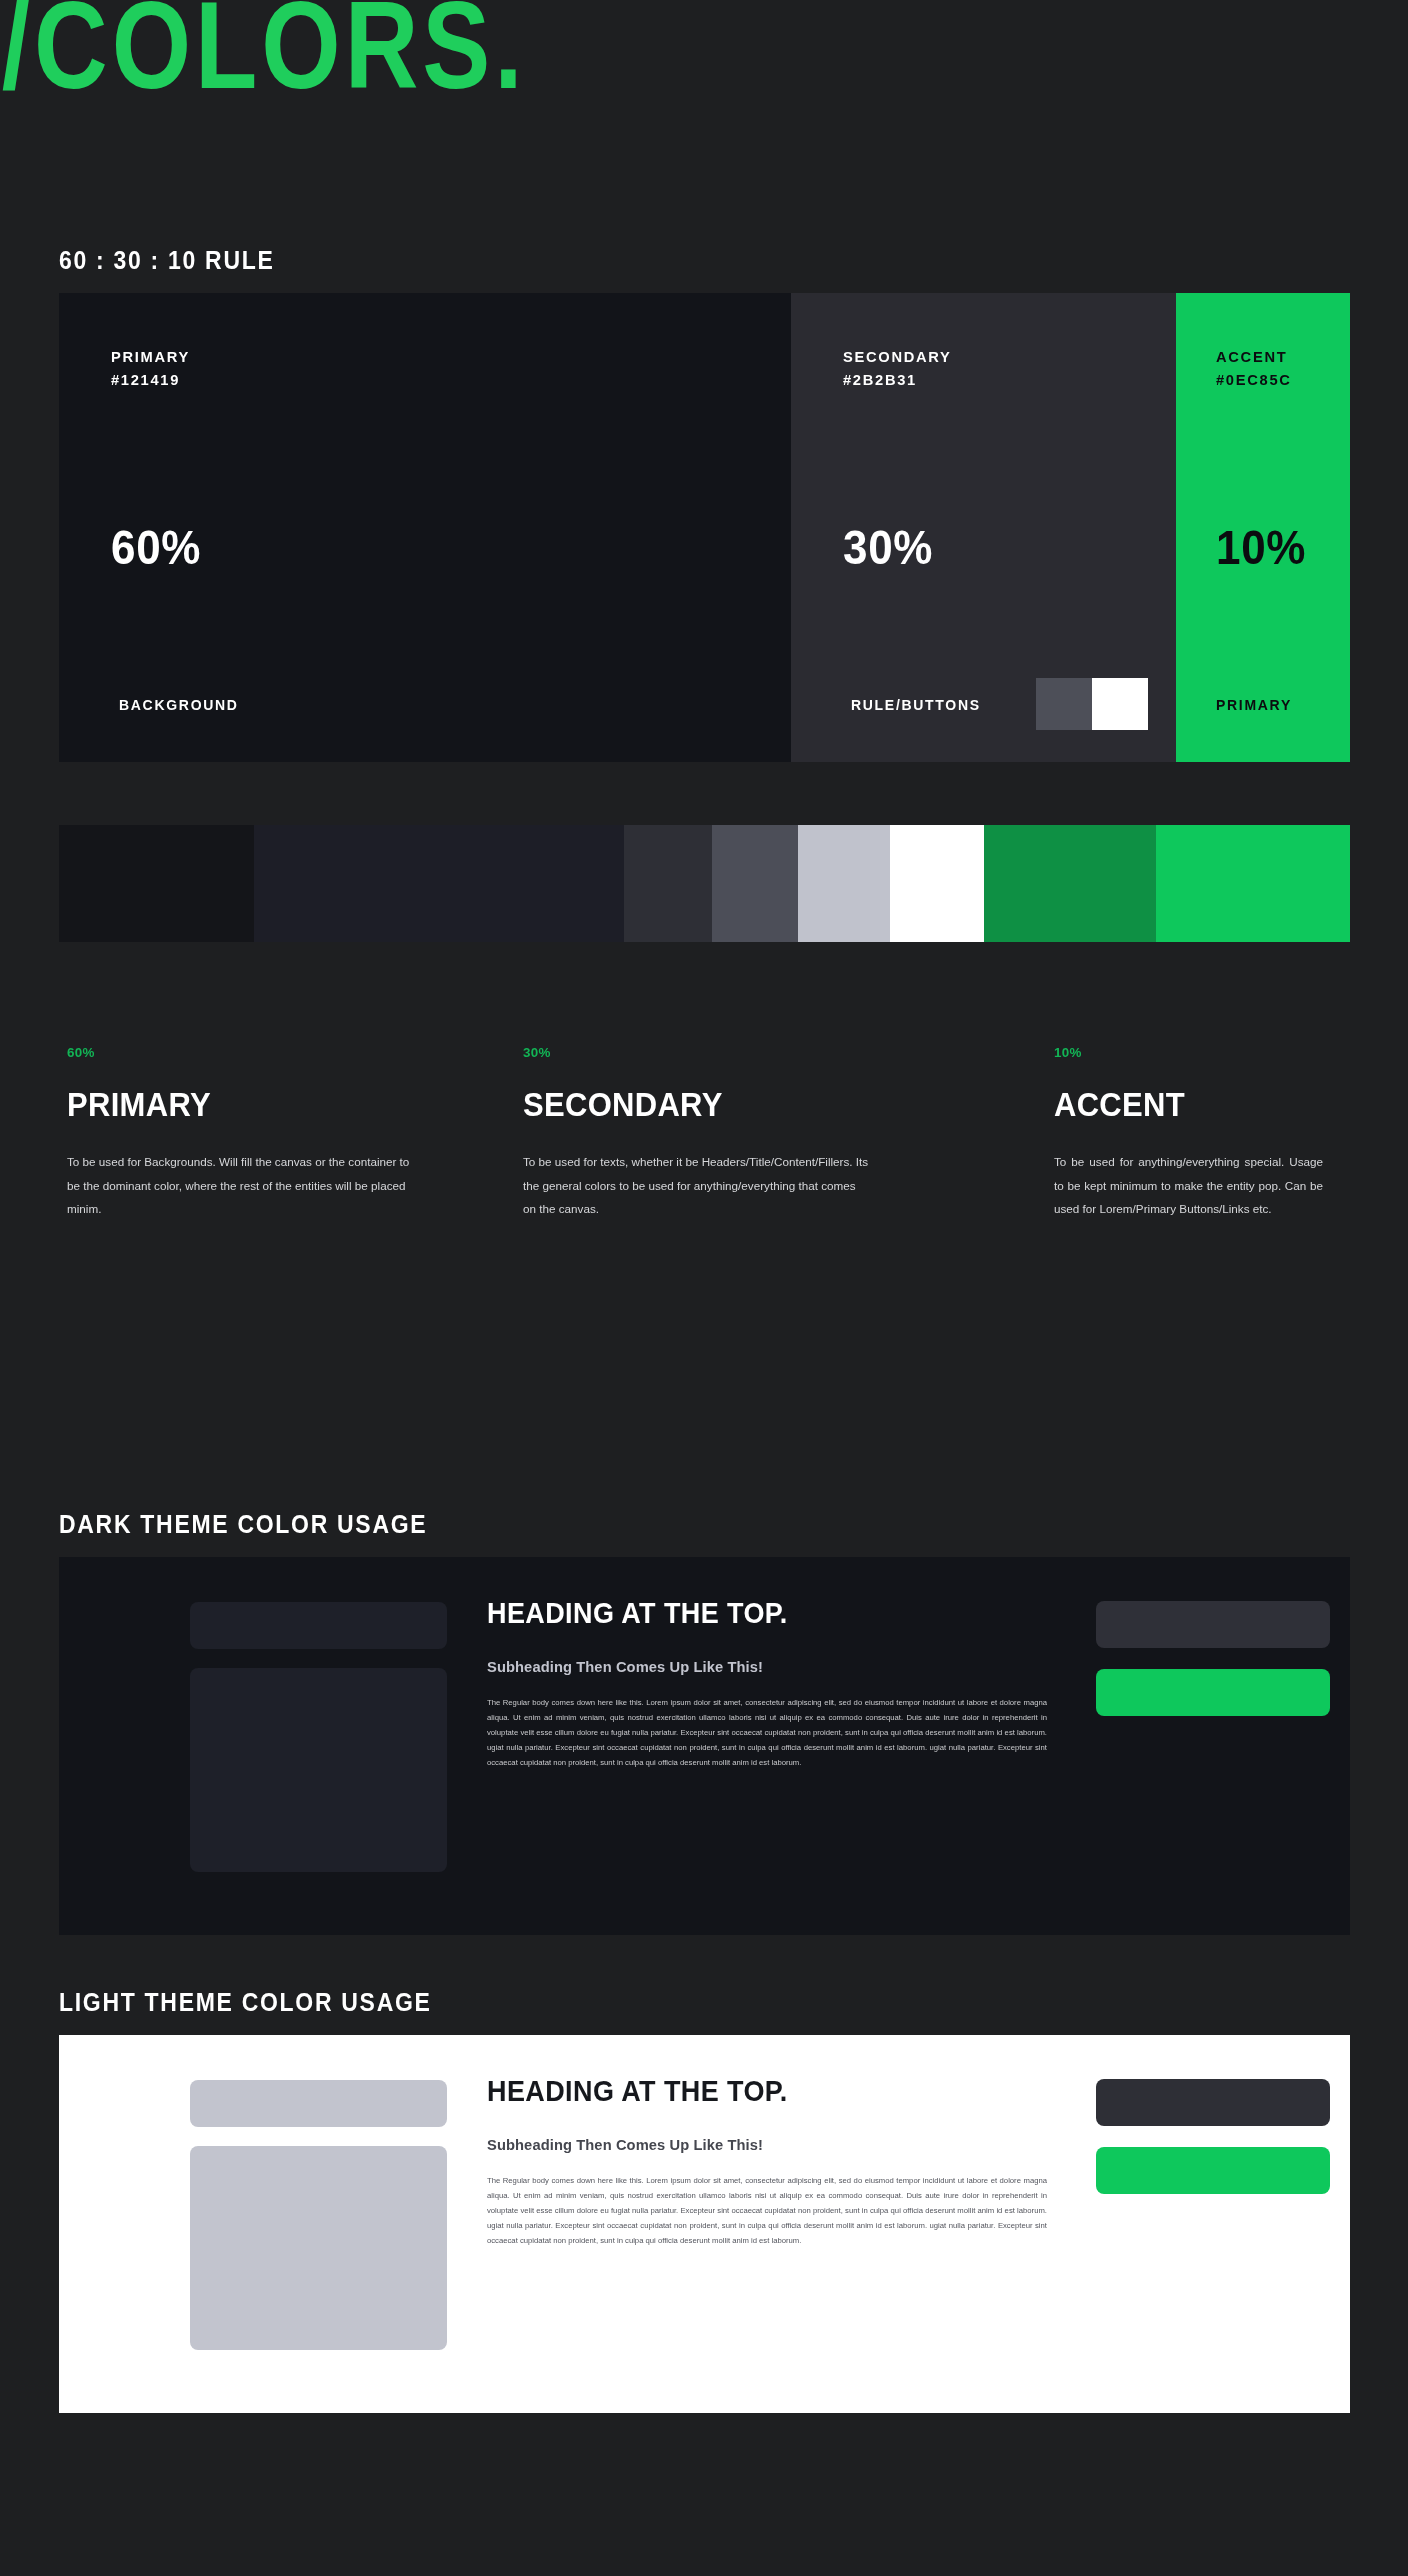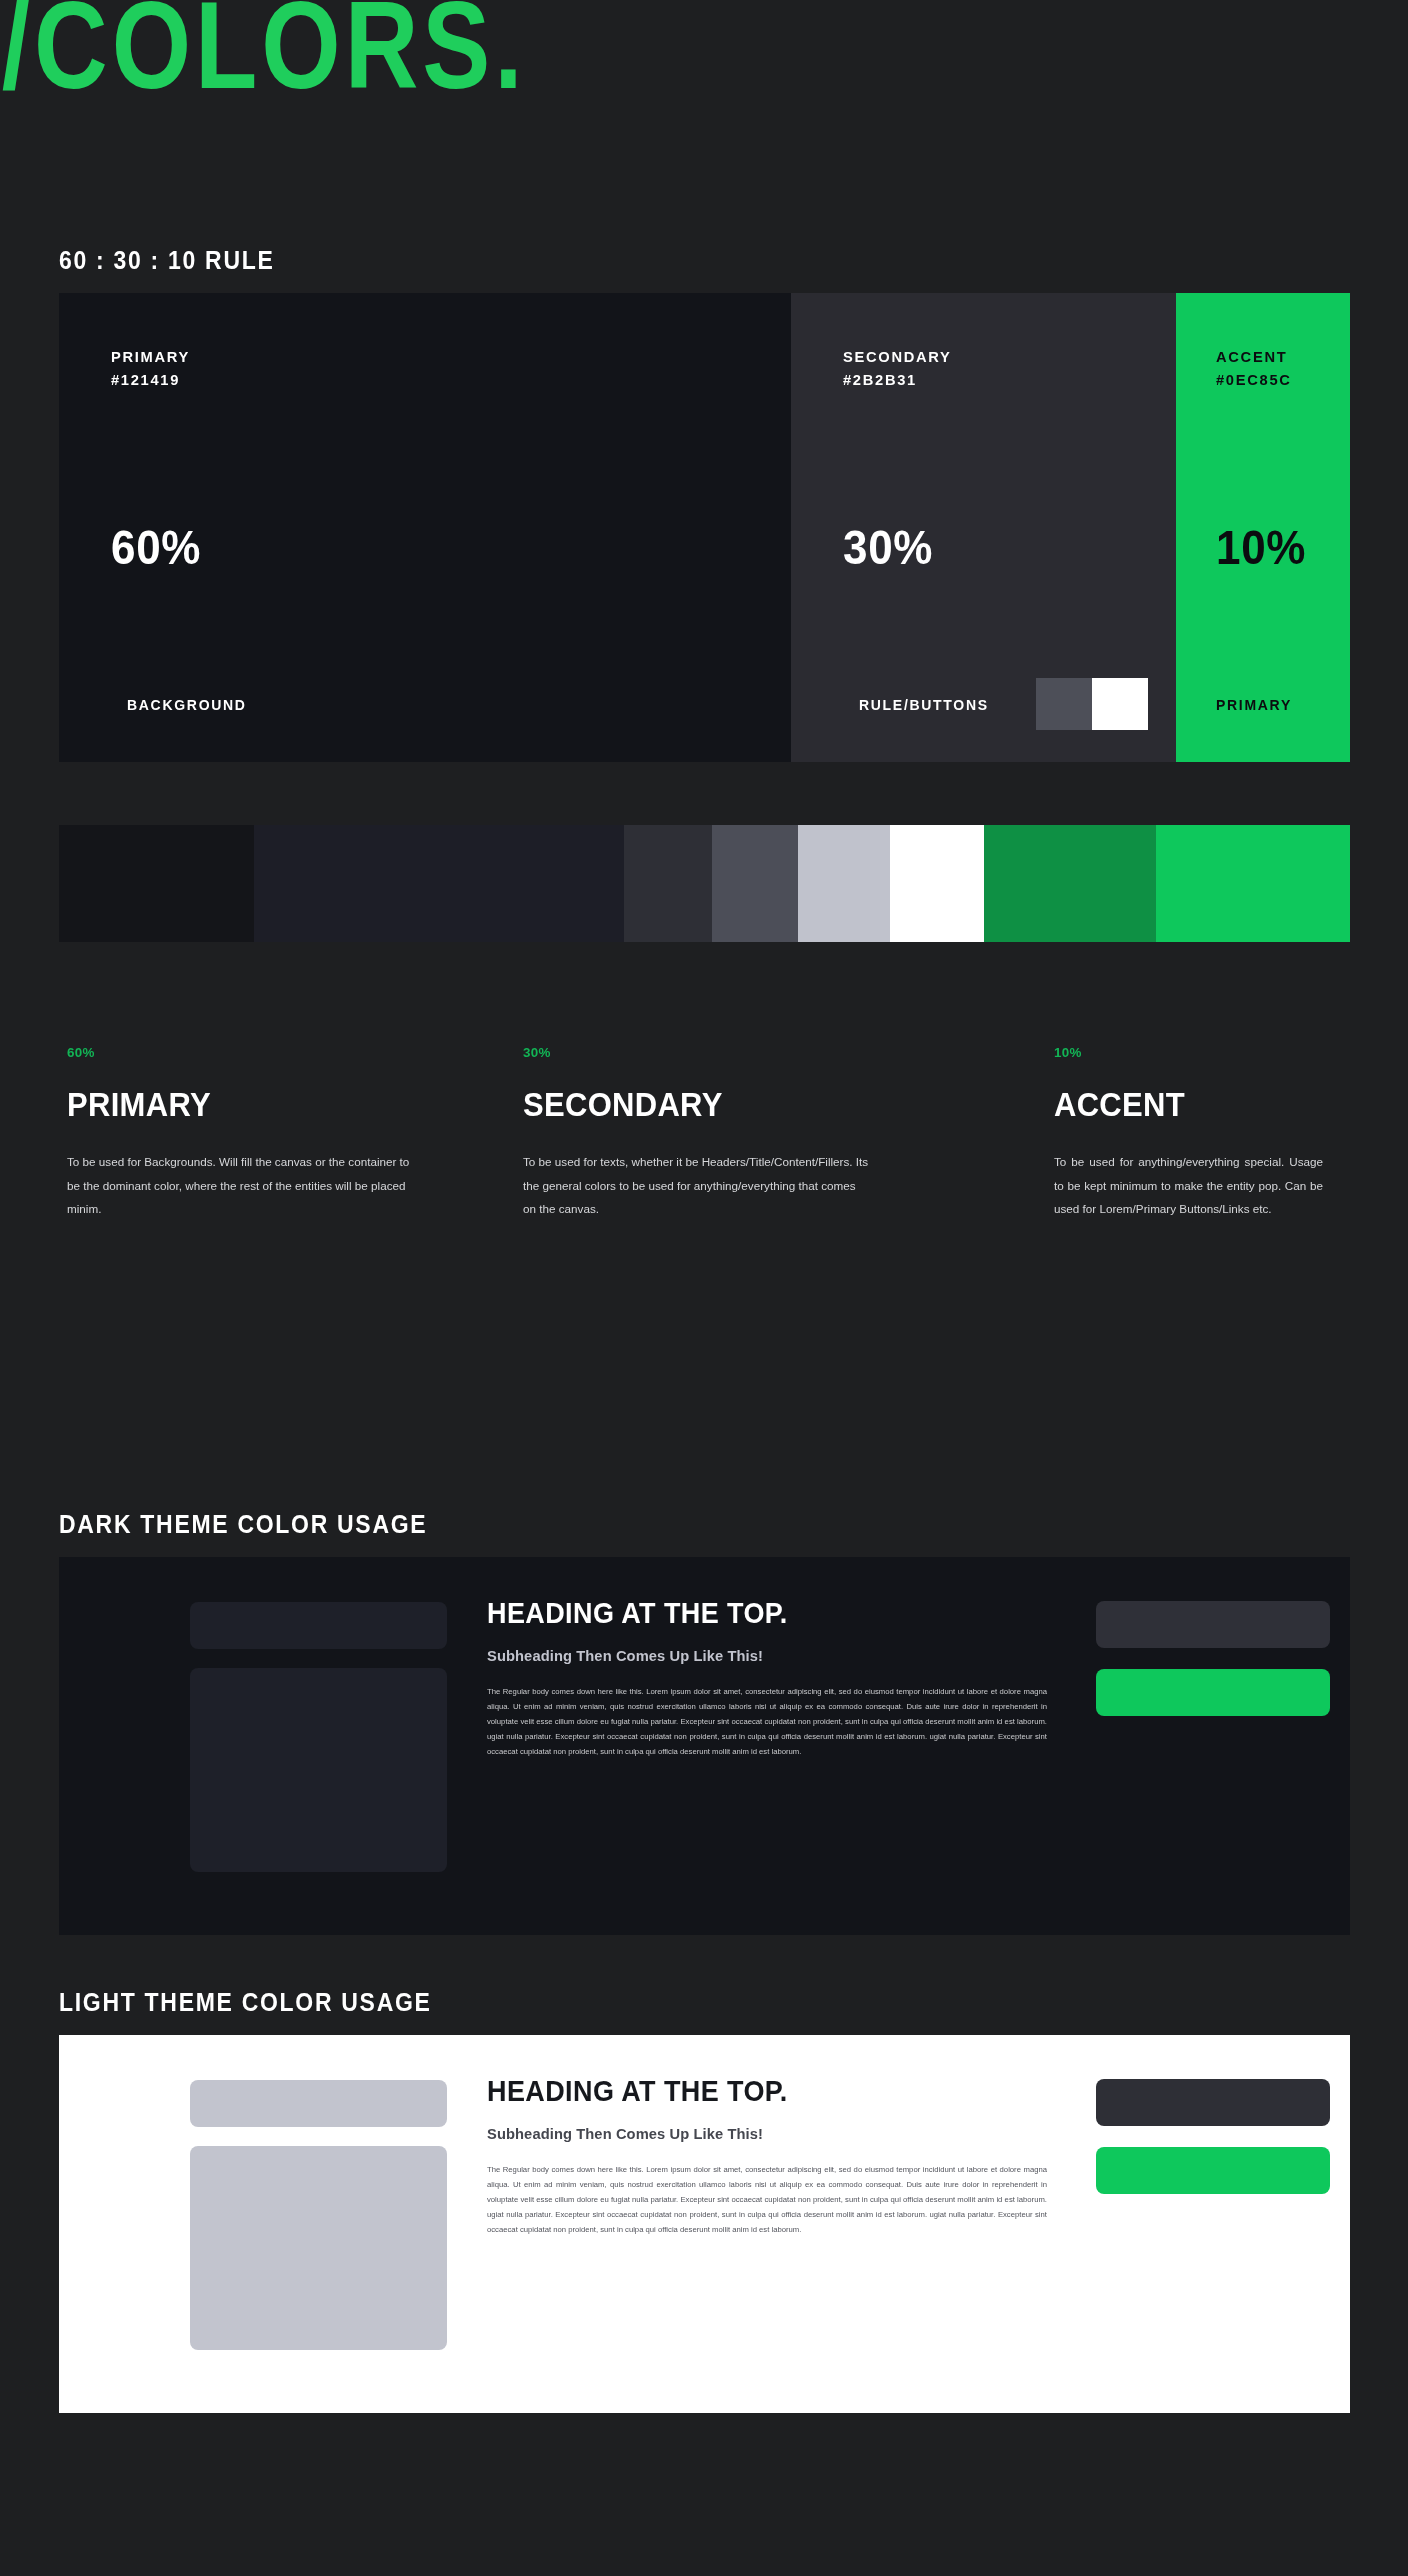--- a/index.html
+++ b/index.html
@@ -68,21 +68,21 @@
   .card-pct {
     position: absolute; left: 52px; top: 227px;
     font-weight: 700; font-size: 44px; letter-spacing: 0.7px;
     transform: scaleY(1.1); transform-origin: left top;
   }
   .rule-card.primary .card-pct,
   .rule-card.secondary .card-pct { color: #ffffff; }
   .rule-card.accent .card-pct { color: #0b0c0f; left: 40px; }
 
   .card-role {
-    position: absolute; left: 68px; top: 682px;
+    position: absolute; left: 60px; top: 682px;
     font-weight: 700; font-size: 14px; letter-spacing: 1.7px;
     white-space: nowrap;
   }
   .rule-card .card-role { top: auto; bottom: 49px; }
   .rule-card.primary .card-role,
   .rule-card.secondary .card-role { color: #ffffff; }
   .rule-card.accent .card-role { color: #0b0c0f; left: 40px; }
 
   .mini-swatches {
     position: absolute; right: 28px; bottom: 32px;
@@ -132,21 +132,21 @@
   .ph-large { height: 204px; margin-top: 18.7px; }
   .theme-panel.dark  .ph-box { background: #1e2029; }
   .theme-panel.light .ph-box { background: #c2c4ce; }
 
   .mock-content { position: absolute; left: 428px; top: 41px; width: 560px; }
   .mock-heading {
     font-weight: 700; font-size: 27px; letter-spacing: 0.4px;
     line-height: 1; transform: scaleY(1.12); transform-origin: left top;
   }
   .mock-sub {
-    margin-top: 24px;
+    margin-top: 35px;
     font-weight: 700; font-size: 14.7px; letter-spacing: 0.1px; line-height: 1;
   }
   .mock-body {
     margin-top: 20px;
     font-size: 7.7px; line-height: 1.95; text-align: justify;
   }
   .theme-panel.dark .mock-heading { color: #ffffff; }
   .theme-panel.dark .mock-sub     { color: #c2c4ce; }
   .theme-panel.dark .mock-body    { color: #c9cacd; }
   .theme-panel.light .mock-heading { color: #16181d; }

